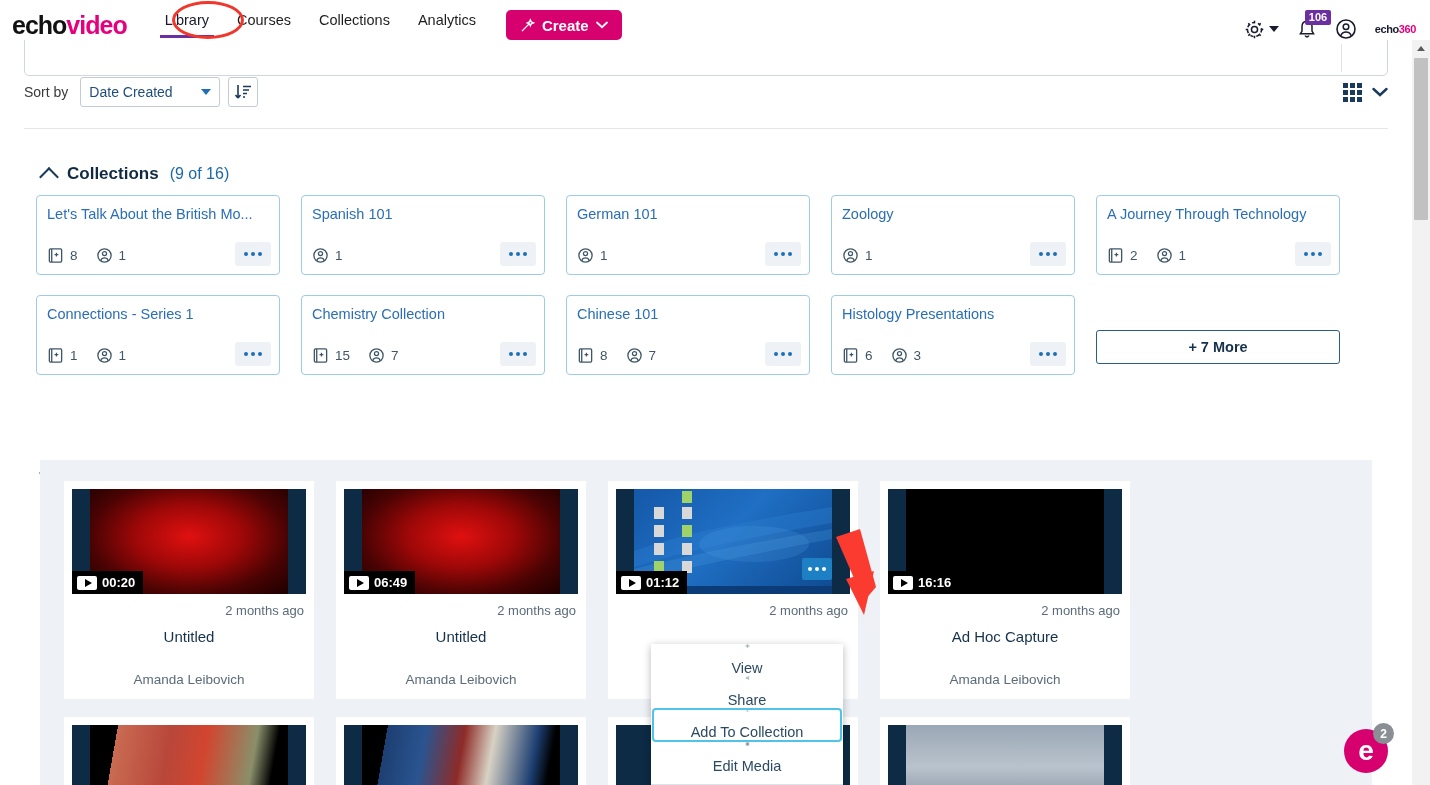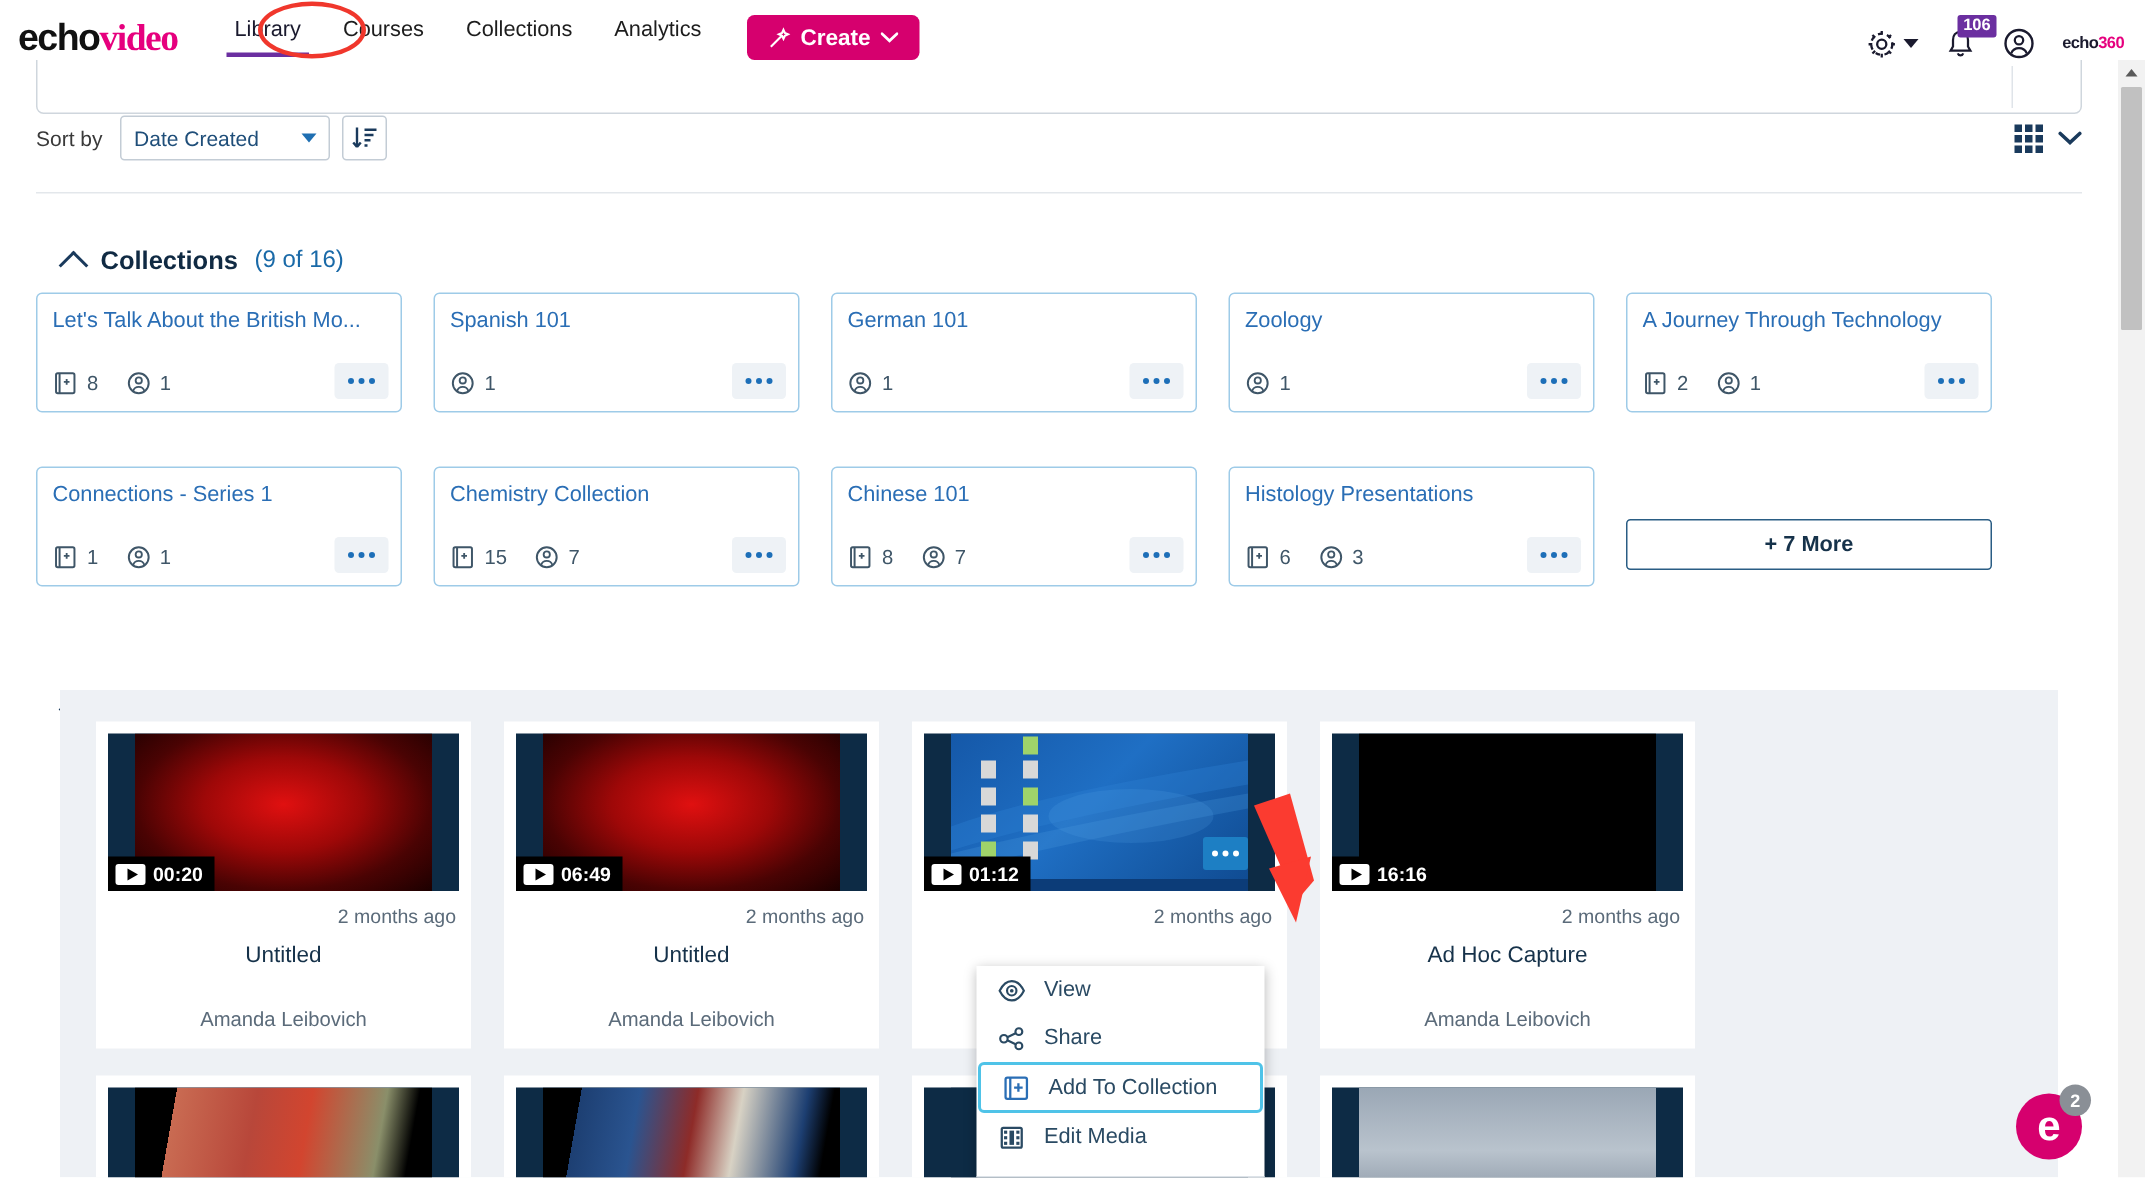--- a/index.html
+++ b/index.html
@@ -15,21 +15,21 @@
   .header {
     position: absolute; top: 0; left: 0; width: 1430px; height: 40px;
     background: #ffffff; z-index: 60;
     display: flex; align-items: flex-end;
   }
   .logo {
     margin-left: 12px; font-size: 25px; font-weight: bold; letter-spacing: -1px;
     display: flex; align-items: baseline;
   }
   .logo .echo { color: #111111; }
-  .logo .video { color: #e6007e; font-family: Liberation Serif, serif; }
+  .logo .video { color: #e6007e; }
   .nav { display: flex; align-items: center; margin-left: 24px; height: 40px; }
   .nav-item {
     position: relative; font-size: 14.5px; color: #1d1d1d;
     padding: 0 14px; height: 40px; line-height: 40px; cursor: pointer;
     white-space: nowrap;
   }
   .nav-item.active { color: #1a1a2e; }
   .nav-item.active::after {
     content: ""; position: absolute; left: 9px; right: 9px; bottom: 2px;
     height: 3px; background: #6b2fa0;
@@ -121,22 +121,22 @@
   .chev-up {
     width: 14px; height: 14px; border-left: 2.5px solid #1a3a5c;
     border-top: 2.5px solid #1a3a5c; transform: rotate(45deg);
     margin-top: 5px;
   }
   .sh-title { font-weight: bold; color: #102a43; font-size: 17px; }
   .sh-count { color: #1a6aa8; font-size: 16px; font-weight: normal; }
 
   
   .coll-grid {
-    position: absolute; top: 155px; left: 24px; width: 1300px;
-    display: grid; grid-template-columns: repeat(5, 244px); gap: 36px 21px;
+    position: absolute; top: 155px; left: 36px; width: 1300px;
+    display: grid; grid-template-columns: repeat(5, 244px); gap: 20px 21px;
   }
   .coll-card {
     height: 80px; border: 1px solid #9ecbe8; border-radius: 4px; background: #fff;
     padding: 10px 10px 0 10px; position: relative; cursor: pointer;
   }
   .coll-title {
     font-size: 14.5px; color: #2a6eb5; white-space: nowrap; overflow: hidden;
     text-overflow: ellipsis;
   }
   .coll-meta {
@@ -211,21 +211,21 @@
     padding-bottom: 4px;
   }
 
   
   .ctx-menu {
     position: absolute; left: 651px; top: 604px; width: 192px;
     background: #fff; box-shadow: 0 2px 8px rgba(0,0,0,.28); z-index: 40;
   }
   .ctx-item {
     height: 32px; display: flex; align-items: center; gap: 12px;
-    padding: 0 14px; font-size: 14.5px; color: #2a4a63; cursor: pointer;
+    padding: 0 14px; font-size: 14.5px; color: #2a4a63; cursor: pointer; flex-direction: column;
   }
   .ctx-item.sel {
     border: 2px solid #4fc3e8; border-radius: 4px; height: 34px;
     margin: 0 1px;
   }
   .ctx-sep { height: 10px; }
   .ctx-footer {
     border-top: 1px solid #dde3e9; height: 38px; display: flex;
     align-items: center; justify-content: center; gap: 8px;
     font-size: 14.5px; font-weight: bold; color: #16324a; cursor: pointer;

